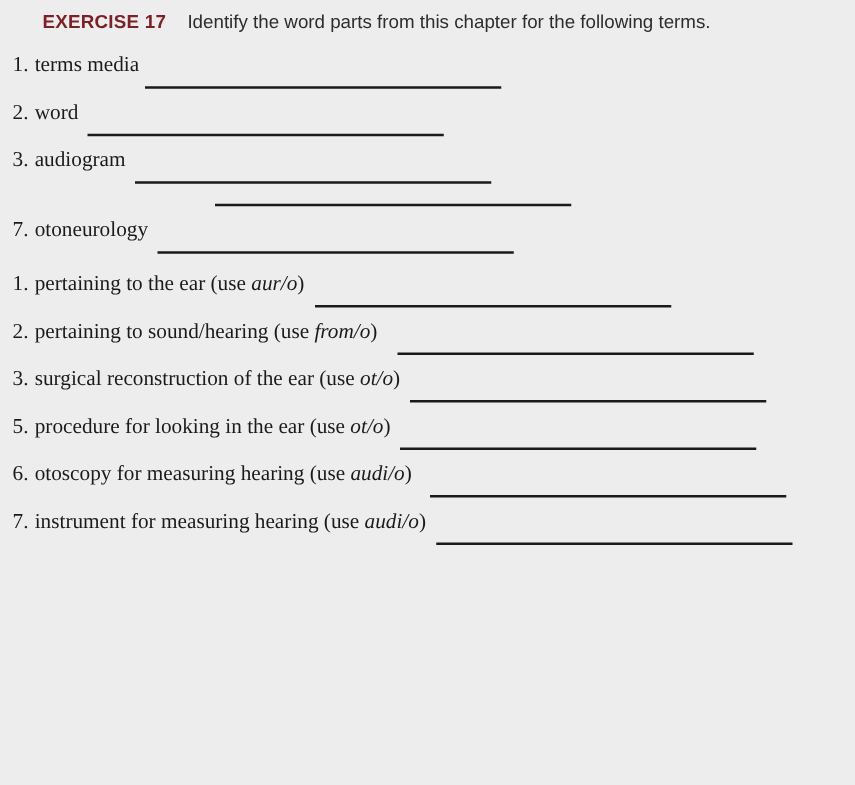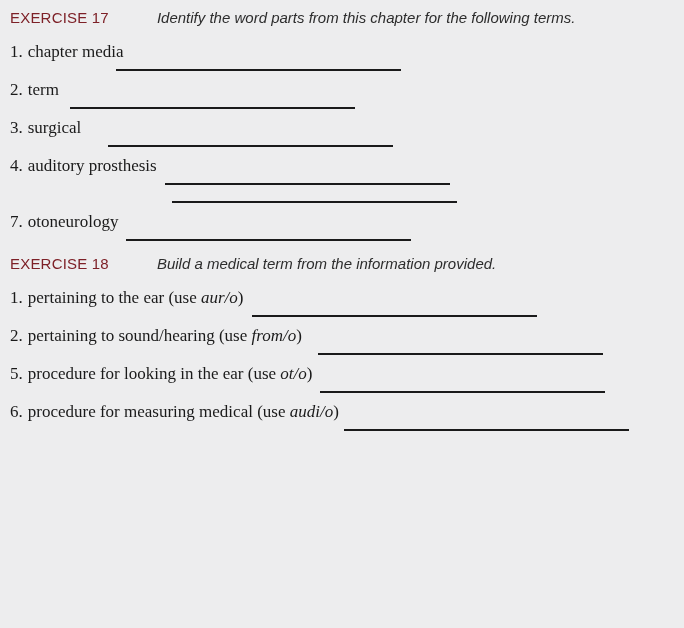--- a/index.html
+++ b/index.html
@@ -24,32 +24,31 @@
   }
   .exercise{margin:0;}
   .exercise + .exercise{margin-top:14px;}
   .ex-header{
     height:18px;line-height:18px;
     margin-bottom:15px;
     white-space:nowrap;
   }
   .ex-label{
     font-family:"Liberation Sans", sans-serif;
-    font-weight:400;
+    font-weight:700;
     font-size:15px;
     letter-spacing:0.2px;
     color:var(--maroon);
     margin-right:17px;
+    margin-left:24px;
   }
   .ex-instruction{
     font-family:"Liberation Sans", sans-serif;
-    font-style:italic;
     font-size:15px;
     color:var(--instr);
-    margin-left:31px;
   }
   .items{margin:0;padding:0;}
   .item{margin:0 0 9px 0;}
   .item-text-row{height:20px;line-height:20px;}
   .item-text{
     display:inline-block;
     white-space:nowrap;
     font-size:17px;
     color:var(--text);
   }
@@ -65,62 +64,63 @@
 <body>
 
 <div class="page">
 
   <section class="exercise">
     <div class="ex-header">
       <span class="ex-label">EXERCISE 17</span><span class="ex-instruction">Identify the word parts from this chapter for the following terms.</span>
     </div>
     <div class="items">
         <div class="item">
-          <div class="item-text-row"><span class="item-text"><span class="item-number">1.</span><span>chapter media</span></span></div>
+          <div class="item-text-row"><span class="item-text"><span class="item-number">1.</span><span>terms media</span></span></div>
           <div class="blank" style="margin-left: 106px;"></div>
         </div>
         <div class="item">
-          <div class="item-text-row"><span class="item-text"><span class="item-number">2.</span><span>term</span></span></div>
+          <div class="item-text-row"><span class="item-text"><span class="item-number">2.</span><span>word</span></span></div>
           <div class="blank" style="margin-left: 60px;"></div>
         </div>
         <div class="item">
-          <div class="item-text-row"><span class="item-text"><span class="item-number">3.</span><span>surgical</span></span></div>
+          <div class="item-text-row"><span class="item-text"><span class="item-number">3.</span><span>audiogram</span></span></div>
           <div class="blank" style="margin-left: 98px;"></div>
-        </div>
-        <div class="item">
-          <div class="item-text-row"><span class="item-text"><span class="item-number">4.</span><span>auditory prosthesis</span></span></div>
-          <div class="blank" style="margin-left: 155px;"></div>
         </div>
         <div class="item">
           <div class="blank" style="margin-left: 162px;"></div>
         </div>
         <div class="item">
           <div class="item-text-row"><span class="item-text"><span class="item-number">7.</span><span>otoneurology</span></span></div>
           <div class="blank" style="margin-left: 116px;"></div>
         </div>
       </div>
   </section>
 
   <section class="exercise">
-    <div class="ex-header">
-      <span class="ex-label">EXERCISE 18</span><span class="ex-instruction">Build a medical term from the information provided.</span>
-    </div>
     <div class="items">
         <div class="item">
           <div class="item-text-row"><span class="item-text"><span class="item-number">1.</span><span>pertaining to the ear (use </span><span class="word-part">aur/o</span><span>)</span></span></div>
           <div class="blank" style="margin-left: 242px;"></div>
         </div>
         <div class="item">
           <div class="item-text-row"><span class="item-text"><span class="item-number">2.</span><span>pertaining to sound/hearing (use </span><span class="word-part">from/o</span><span>)</span></span></div>
           <div class="blank" style="margin-left: 308px;"></div>
         </div>
         <div class="item">
+          <div class="item-text-row"><span class="item-text"><span class="item-number">3.</span><span>surgical reconstruction of the ear (use </span><span class="word-part">ot/o</span><span>)</span></span></div>
+          <div class="blank" style="margin-left: 318px;"></div>
+        </div>
+        <div class="item">
           <div class="item-text-row"><span class="item-text"><span class="item-number">5.</span><span>procedure for looking in the ear (use </span><span class="word-part">ot/o</span><span>)</span></span></div>
           <div class="blank" style="margin-left: 310px;"></div>
         </div>
         <div class="item">
-          <div class="item-text-row"><span class="item-text"><span class="item-number">6.</span><span>procedure for measuring medical (use </span><span class="word-part">audi/o</span><span>)</span></span></div>
+          <div class="item-text-row"><span class="item-text"><span class="item-number">6.</span><span>otoscopy for measuring hearing (use </span><span class="word-part">audi/o</span><span>)</span></span></div>
           <div class="blank" style="margin-left: 334px;"></div>
+        </div>
+        <div class="item">
+          <div class="item-text-row"><span class="item-text"><span class="item-number">7.</span><span>instrument for measuring hearing (use </span><span class="word-part">audi/o</span><span>)</span></span></div>
+          <div class="blank" style="margin-left: 339px;"></div>
         </div>
       </div>
   </section>
 
 </div>
 
 </body></html>

